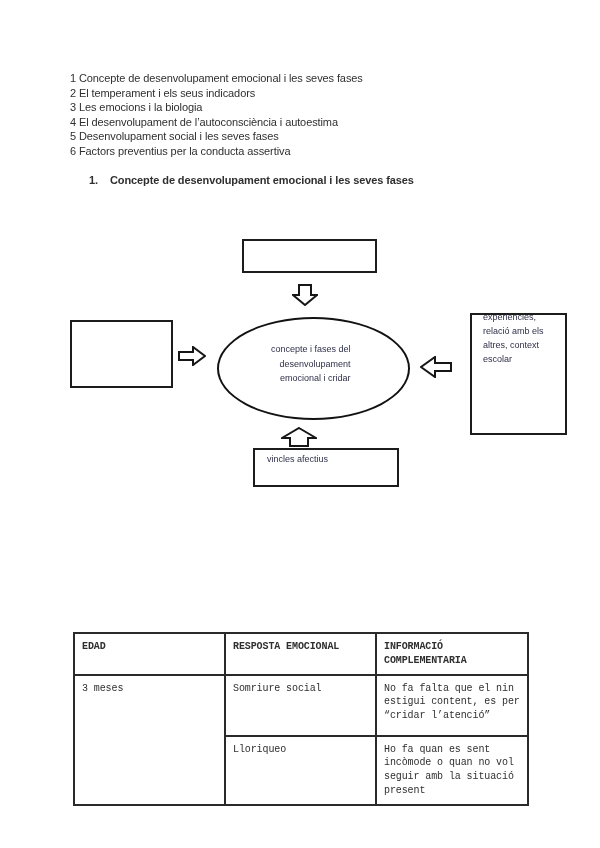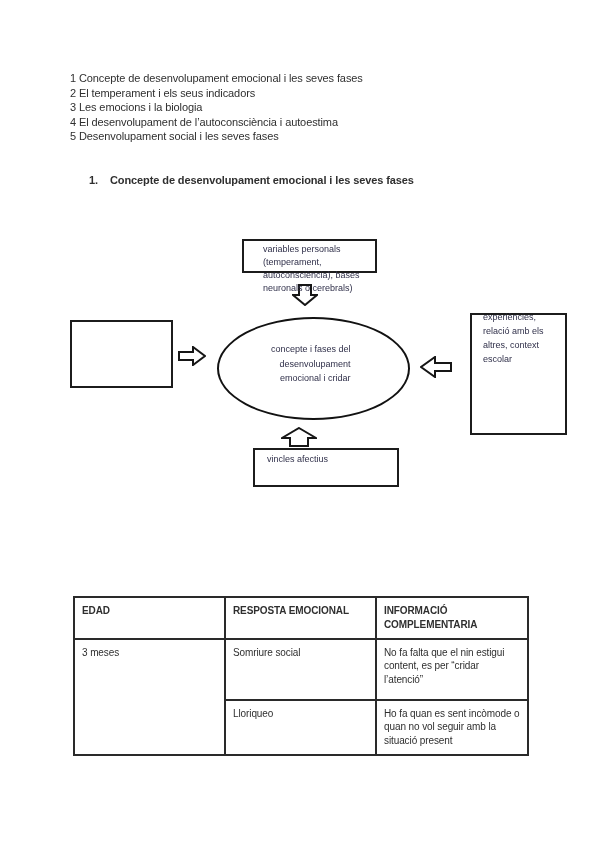--- a/index.html
+++ b/index.html
@@ -16,55 +16,50 @@
   .dg-box{position:absolute;border:2px solid #1c1c1c;background:#ffffff;box-sizing:border-box;}
   .dg-text{position:absolute;font-size:9px;line-height:13px;color:#30304a;white-space:nowrap;z-index:5;}
   .dg-ellipse{position:absolute;border:2px solid #121212;border-radius:50%;background:#ffffff;box-sizing:border-box;}
   .dg-arrow{position:absolute;z-index:2;}
   .dg-arrow svg{display:block;width:100%;height:100%;}
   .dg-arrow polygon{fill:#ffffff;stroke:#161616;stroke-width:2;stroke-linejoin:miter;}
   
   .activity{position:absolute;left:70px;top:551px;font-size:11px;letter-spacing:-0.15px;margin:0;}
   
   table.grid{
-    position:absolute;left:73px;top:596px;width:454px;border-collapse:collapse;table-layout:fixed;
-    font-size:10px;line-height:13.8px;color:#2f2f2f;letter-spacing:-0.1px;
+    position:absolute;left:73px;top:632px;width:454px;border-collapse:collapse;table-layout:fixed;
+    font-size:10px;line-height:13.8px;color:#2f2f2f;letter-spacing:-0.1px;font-family:Liberation Mono, monospace;
   }
   table.grid th,table.grid td{
     border:2px solid #2a2a2a;vertical-align:top;text-align:left;padding:6px 7px;font-weight:normal;
   }
   table.grid th{font-weight:bold;font-size:10px;}
   .col-edad{width:151px;}.col-resp{width:151px;}.col-info{width:152px;}
   .row-tall td{height:47px;}
 </style>
 </head>
 <body>
 
 <div class="page">
 
   <div class="toc">
     <div>1 Concepte de desenvolupament emocional i les seves fases</div>
     <div>2 El temperament i els seus indicadors</div>
     <div>3 Les emocions i la biologia</div>
     <div>4 El desenvolupament de l’autoconsciència i autoestima</div>
     <div>5 Desenvolupament social i les seves fases</div>
+    <div>6 Factors preventius per la conducta assertiva</div>
   </div>
 
   <div class="heading">
     <span class="num">1.</span>
     <span>Concepte de desenvolupament emocional i les seves fases</span>
   </div>
 
   <div class="dg-box" style="left:242px;top:239px;width:135px;height:34px;"></div>
-  <div class="dg-text" style="left:263px;top:243px;">
-    <div>variables personals</div>
-    <div>(temperament,</div>
-    <div>autoconsciència), bases</div>
-    <div>neuronals o cerebrals)</div>
-  </div>
 
   <div class="dg-arrow" style="left:292px;top:284px;width:26px;height:22px;">
     <svg viewBox="0 0 26 22" preserveAspectRatio="none">
         <polygon points="7,1 19,1 19,11 25,11 13,21 1,11 7,11"></polygon>
       </svg>
   </div>
 
   <div class="dg-box" style="left:70px;top:320px;width:103px;height:68px;"></div>
 
   <div class="dg-arrow" style="left:178px;top:346px;width:28px;height:20px;">

